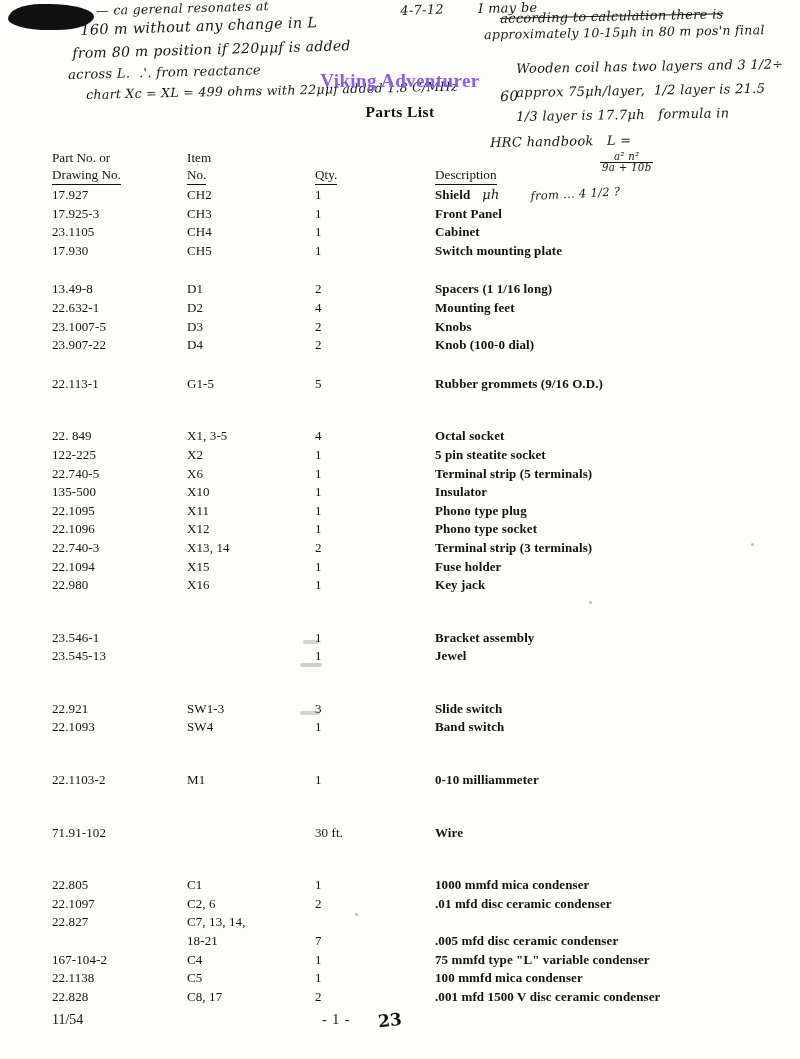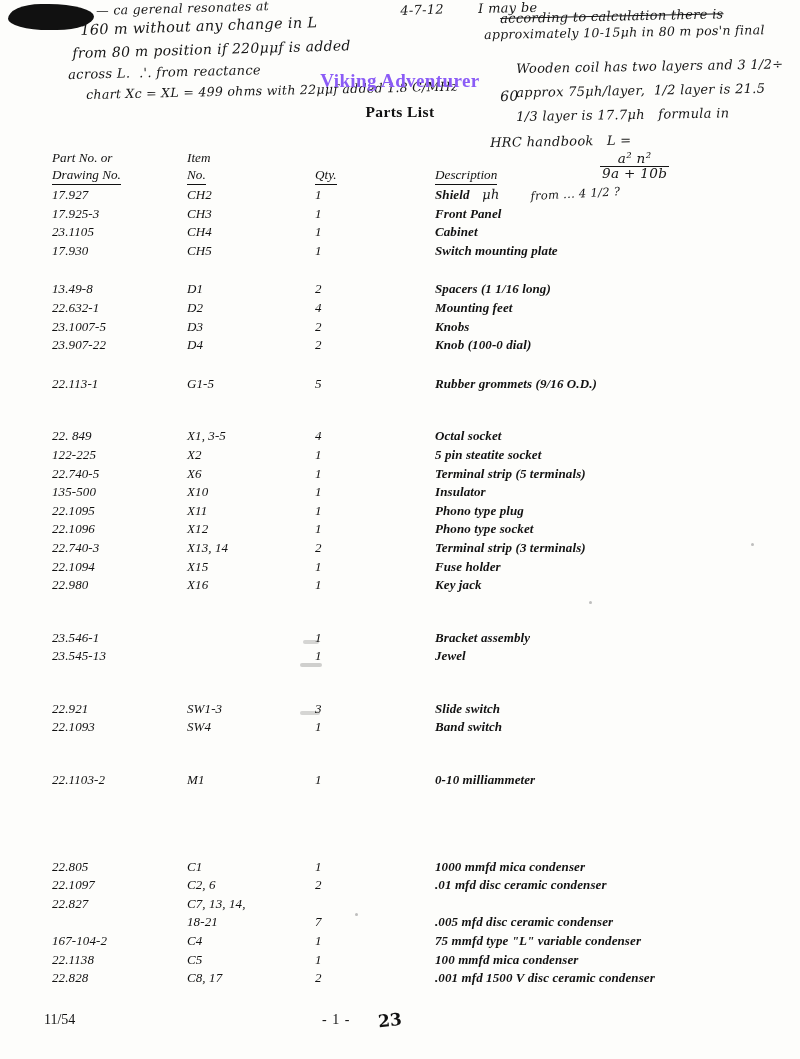--- a/index.html
+++ b/index.html
@@ -57,21 +57,21 @@
   .hand-date  { left: 400px; top: 2px;  transform: rotate(-2deg); font-size: 13px; }
 
   .hand-tr-1 { left: 478px; top: 0px;   transform: rotate(-1.2deg); font-size: 13px; }
   .hand-tr-2 { left: 500px; top: 10px;  transform: rotate(-1.2deg); font-size: 13px; text-decoration: line-through; }
   .hand-tr-3 { left: 484px; top: 26px;  transform: rotate(-1deg);   font-size: 12.5px; }
   .hand-tr-4 { left: 516px; top: 60px;  transform: rotate(-1deg);   font-size: 13px; }
   .hand-tr-5 { left: 516px; top: 84px;  transform: rotate(-1deg);   font-size: 13px; }
   .hand-tr-6 { left: 500px; top: 86px;  transform: rotate(-1deg);   font-size: 14px; }
   .hand-tr-7 { left: 516px; top: 108px; transform: rotate(-1deg);   font-size: 13px; }
   .hand-tr-8 { left: 490px; top: 134px; transform: rotate(-1deg);   font-size: 13px; }
-  .hand-tr-9 { left: 600px; top: 152px; transform: rotate(0deg);    font-size: 16px; }
+  .hand-tr-9 { left: 600px; top: 152px; transform: rotate(0deg);    font-size: 12px; }
   .hand-tr-10{ left: 482px; top: 186px; transform: rotate(-1deg);   font-size: 13px; }
   .hand-tr-11{ left: 530px; top: 188px; transform: rotate(-3deg);   font-size: 11.5px; }
 
   .frac {
     display: inline-block;
     text-align: center;
     vertical-align: -0.45em;
     font-size: 0.85em;
     line-height: 1;
   }
@@ -103,21 +103,20 @@
     letter-spacing: 0.4px;
     color: #111;
   }
 
   
   .table-wrap {
     position: absolute;
     left: 0;
     top: 150px;
     width: 800px;
-    font-style: italic;
   }
   table.parts {
     border-collapse: collapse;
     font-family: "Liberation Serif", serif;
     font-size: 13.2px;
     color: #121212;
   }
   table.parts td, table.parts th {
     padding: 0;
     vertical-align: top;
@@ -169,21 +168,21 @@
     position: absolute;
     left: 0;
     top: 1012px;
     width: 800px;
     font-family: "Liberation Serif", serif;
     font-size: 14px;
     color: #111;
   }
   .footer .date {
     position: absolute;
-    left: 44px;
+    left: 52px;
     top: 0;
     font-weight: normal;
   }
   .footer .pageno {
     position: absolute;
     left: 322px;
     top: 0;
     letter-spacing: 1px;
   }
   .footer .stamp {
@@ -415,20 +414,26 @@
           </tr>
           <tr>
             <td class="col-part">22.1103-2</td>
             <td class="col-item">M1</td>
             <td class="col-qty">1</td>
             <td class="col-desc">0-10 milliammeter</td>
           </tr>
           <tr class="spacer spacer-lg">
             <td colspan="4"></td>
           </tr>
+          <tr>
+            <td class="col-part">71.91-102</td>
+            <td class="col-item"></td>
+            <td class="col-qty">30 ft.</td>
+            <td class="col-desc">Wire</td>
+          </tr>
           <tr class="spacer spacer-lg">
             <td colspan="4"></td>
           </tr>
           <tr>
             <td class="col-part">22.805</td>
             <td class="col-item">C1</td>
             <td class="col-qty">1</td>
             <td class="col-desc">1000 mmfd mica condenser</td>
           </tr>
           <tr>

